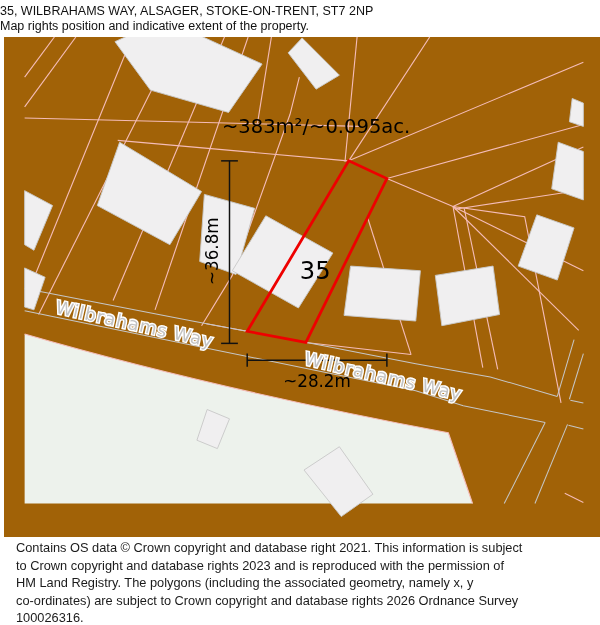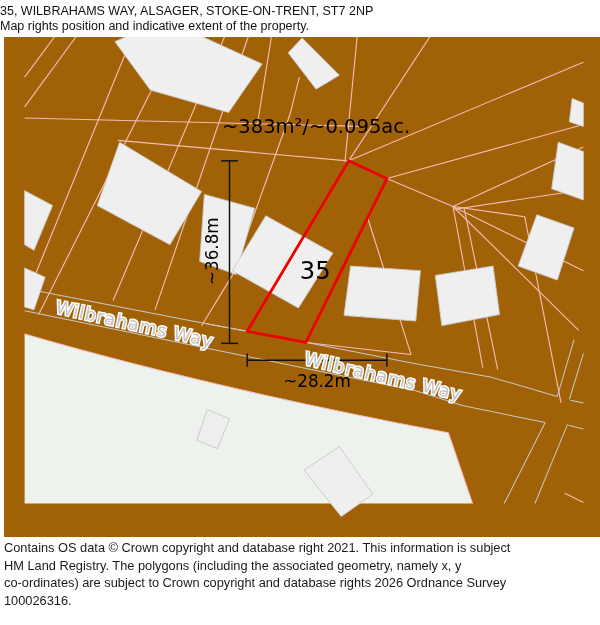--- a/index.html
+++ b/index.html
@@ -19,21 +19,21 @@
   }
   .map-wrap{
     position:absolute;top:37px;left:4px;width:600px;height:501px;overflow:hidden;
     background:#a16207;z-index:1;
   }
   .footer{
     position:absolute;top:537px;left:0;width:600px;height:88px;
     background:#ffffff;z-index:3;padding-top:2px;
   }
   .footer .fline{
-    font-size:12.8px;line-height:17.6px;color:#1b1b1b;padding-left:4px;white-space:nowrap;
+    font-size:12.8px;line-height:17.6px;color:#1b1b1b;padding-left:16px;white-space:nowrap;
   }
   svg text{font-family:"DejaVu Sans", sans-serif;}
   .maplabel{fill:#000000;}
   .street{
     fill:#c3c3c3;stroke:#ffffff;stroke-width:3px;paint-order:stroke;letter-spacing:1px;
   }
 </style>
 </head>
 <body>
 
@@ -120,16 +120,17 @@
   <text x="312" y="297" font-size="26" text-anchor="middle" class="maplabel">35</text>
   <text x="201" y="274" font-size="18" text-anchor="middle" class="maplabel" transform="rotate(-90 201 267)">~36.8m</text>
   <text x="314" y="413" font-size="18" text-anchor="middle" class="maplabel">~28.2m</text>
   <text x="118" y="352" font-size="19" text-anchor="middle" class="street" transform="rotate(12.5 118 346)">Wilbrahams Way</text>
   <text x="385" y="408" font-size="19" text-anchor="middle" class="street" transform="rotate(13 385 402)">Wilbrahams Way</text>
 </svg>
 </div>
 
 <div class="footer">
   <div class="fline">Contains OS data © Crown copyright and database right 2021. This information is subject</div>
+  <div class="fline">to Crown copyright and database rights 2023 and is reproduced with the permission of</div>
   <div class="fline">HM Land Registry. The polygons (including the associated geometry, namely x, y</div>
   <div class="fline">co-ordinates) are subject to Crown copyright and database rights 2026 Ordnance Survey</div>
   <div class="fline">100026316.</div>
 </div>
 
 </body></html>

